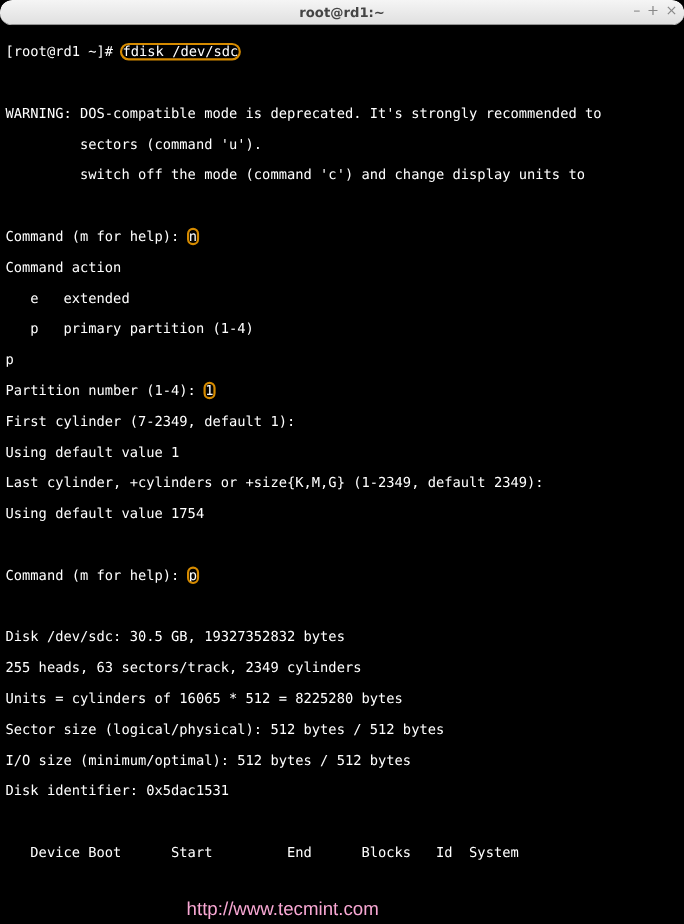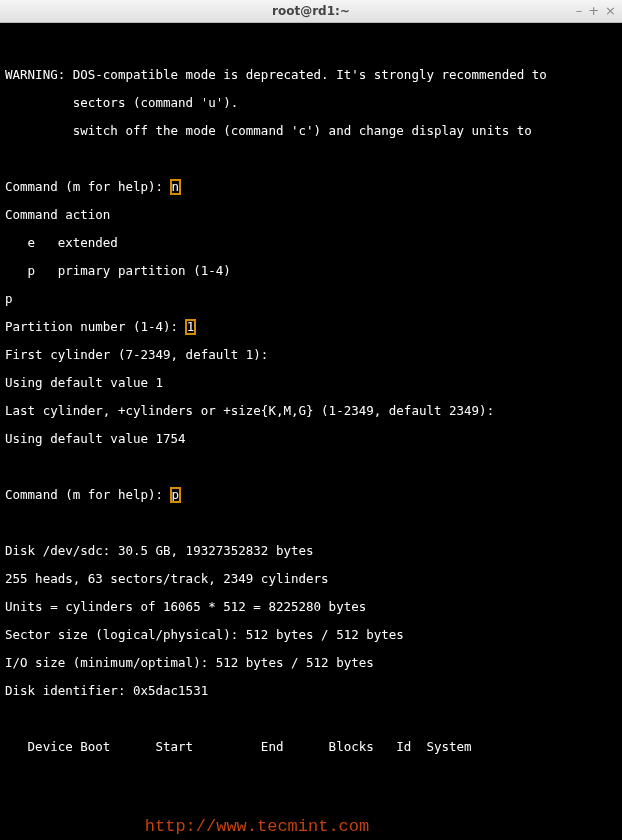--- a/index.html
+++ b/index.html
@@ -1,15 +1,15 @@
 <!DOCTYPE html>
 <html><head>
 <meta charset="utf-8">
 <style>
-  * { margin: 0; padding: 0; box-sizing: border-box; }
+  * { margin: 0; padding: 0; box-sizing: border-box; border-radius: 11px; }
   body {
     width: 622px;
     height: 840px;
     background: #000;
     font-family: "DejaVu Sans Mono", "Liberation Mono", monospace;
     font-size: 12.5px;
     line-height: 14px;
     position: relative;
     overflow: hidden;
   }
@@ -45,38 +45,39 @@
     white-space: pre;
   }
   .line { height: 14px; display: flex; align-items: center; }
   .hl { outline: 2px solid #d68b00; outline-offset: -1px; padding: 0 1px; }
   .footer {
     position: absolute;
     bottom: 6px;
     left: 0;
     width: 514px;
     text-align: center;
-    color: #c2410c;
-    font-family: Liberation Mono, monospace;
+    color: #f9a8d4;
+    font-family: Liberation Sans, sans-serif;
     font-size: 17px;
   }
 </style>
 </head>
 <body>
 
 <div class="titlebar">
   <span>root@rd1:~</span>
   <div class="controls">
     <span>–</span>
     <span>+</span>
     <span>×</span>
   </div>
 </div>
 
 <div class="terminal">
+<div class="line"><span>[root@rd1 ~]# </span><span class="hl">fdisk /dev/sdc</span></div>
 <div class="line"></div>
 <div class="line">WARNING: DOS-compatible mode is deprecated. It's strongly recommended to</div>
 <div class="line">         sectors (command 'u').</div>
 <div class="line">         switch off the mode (command 'c') and change display units to</div>
 <div class="line"></div>
 <div class="line"><span>Command (m for help): </span><span class="hl">n</span></div>
 <div class="line">Command action</div>
 <div class="line">   e   extended</div>
 <div class="line">   p   primary partition (1-4)</div>
 <div class="line">p</div>

